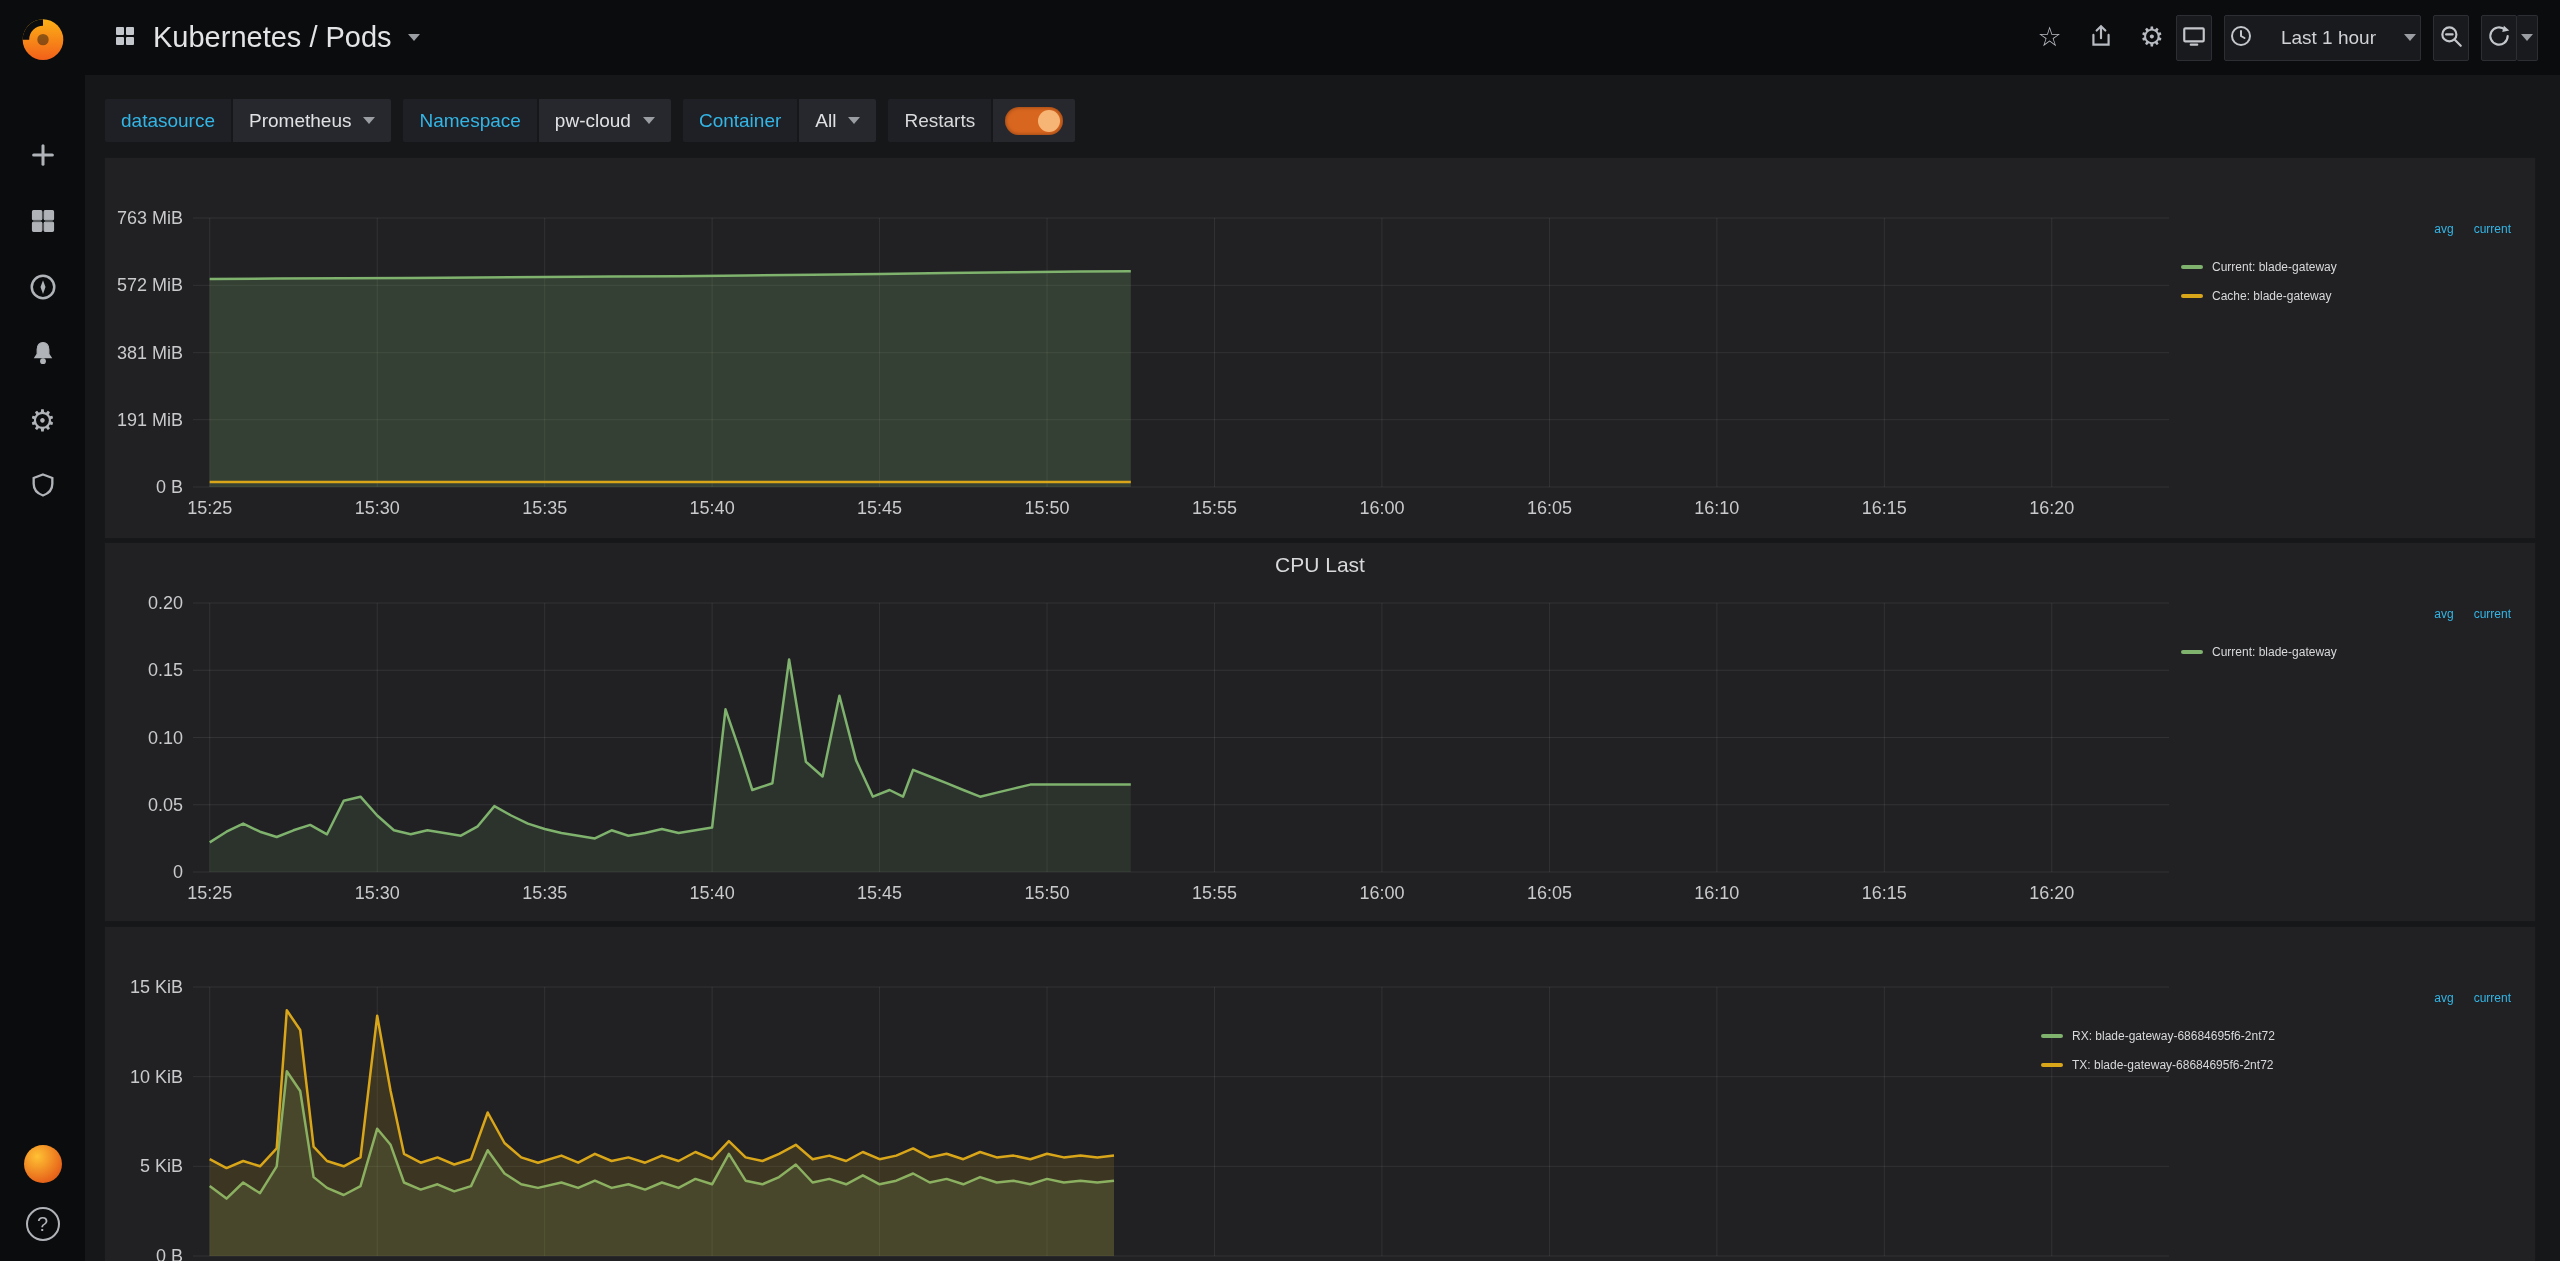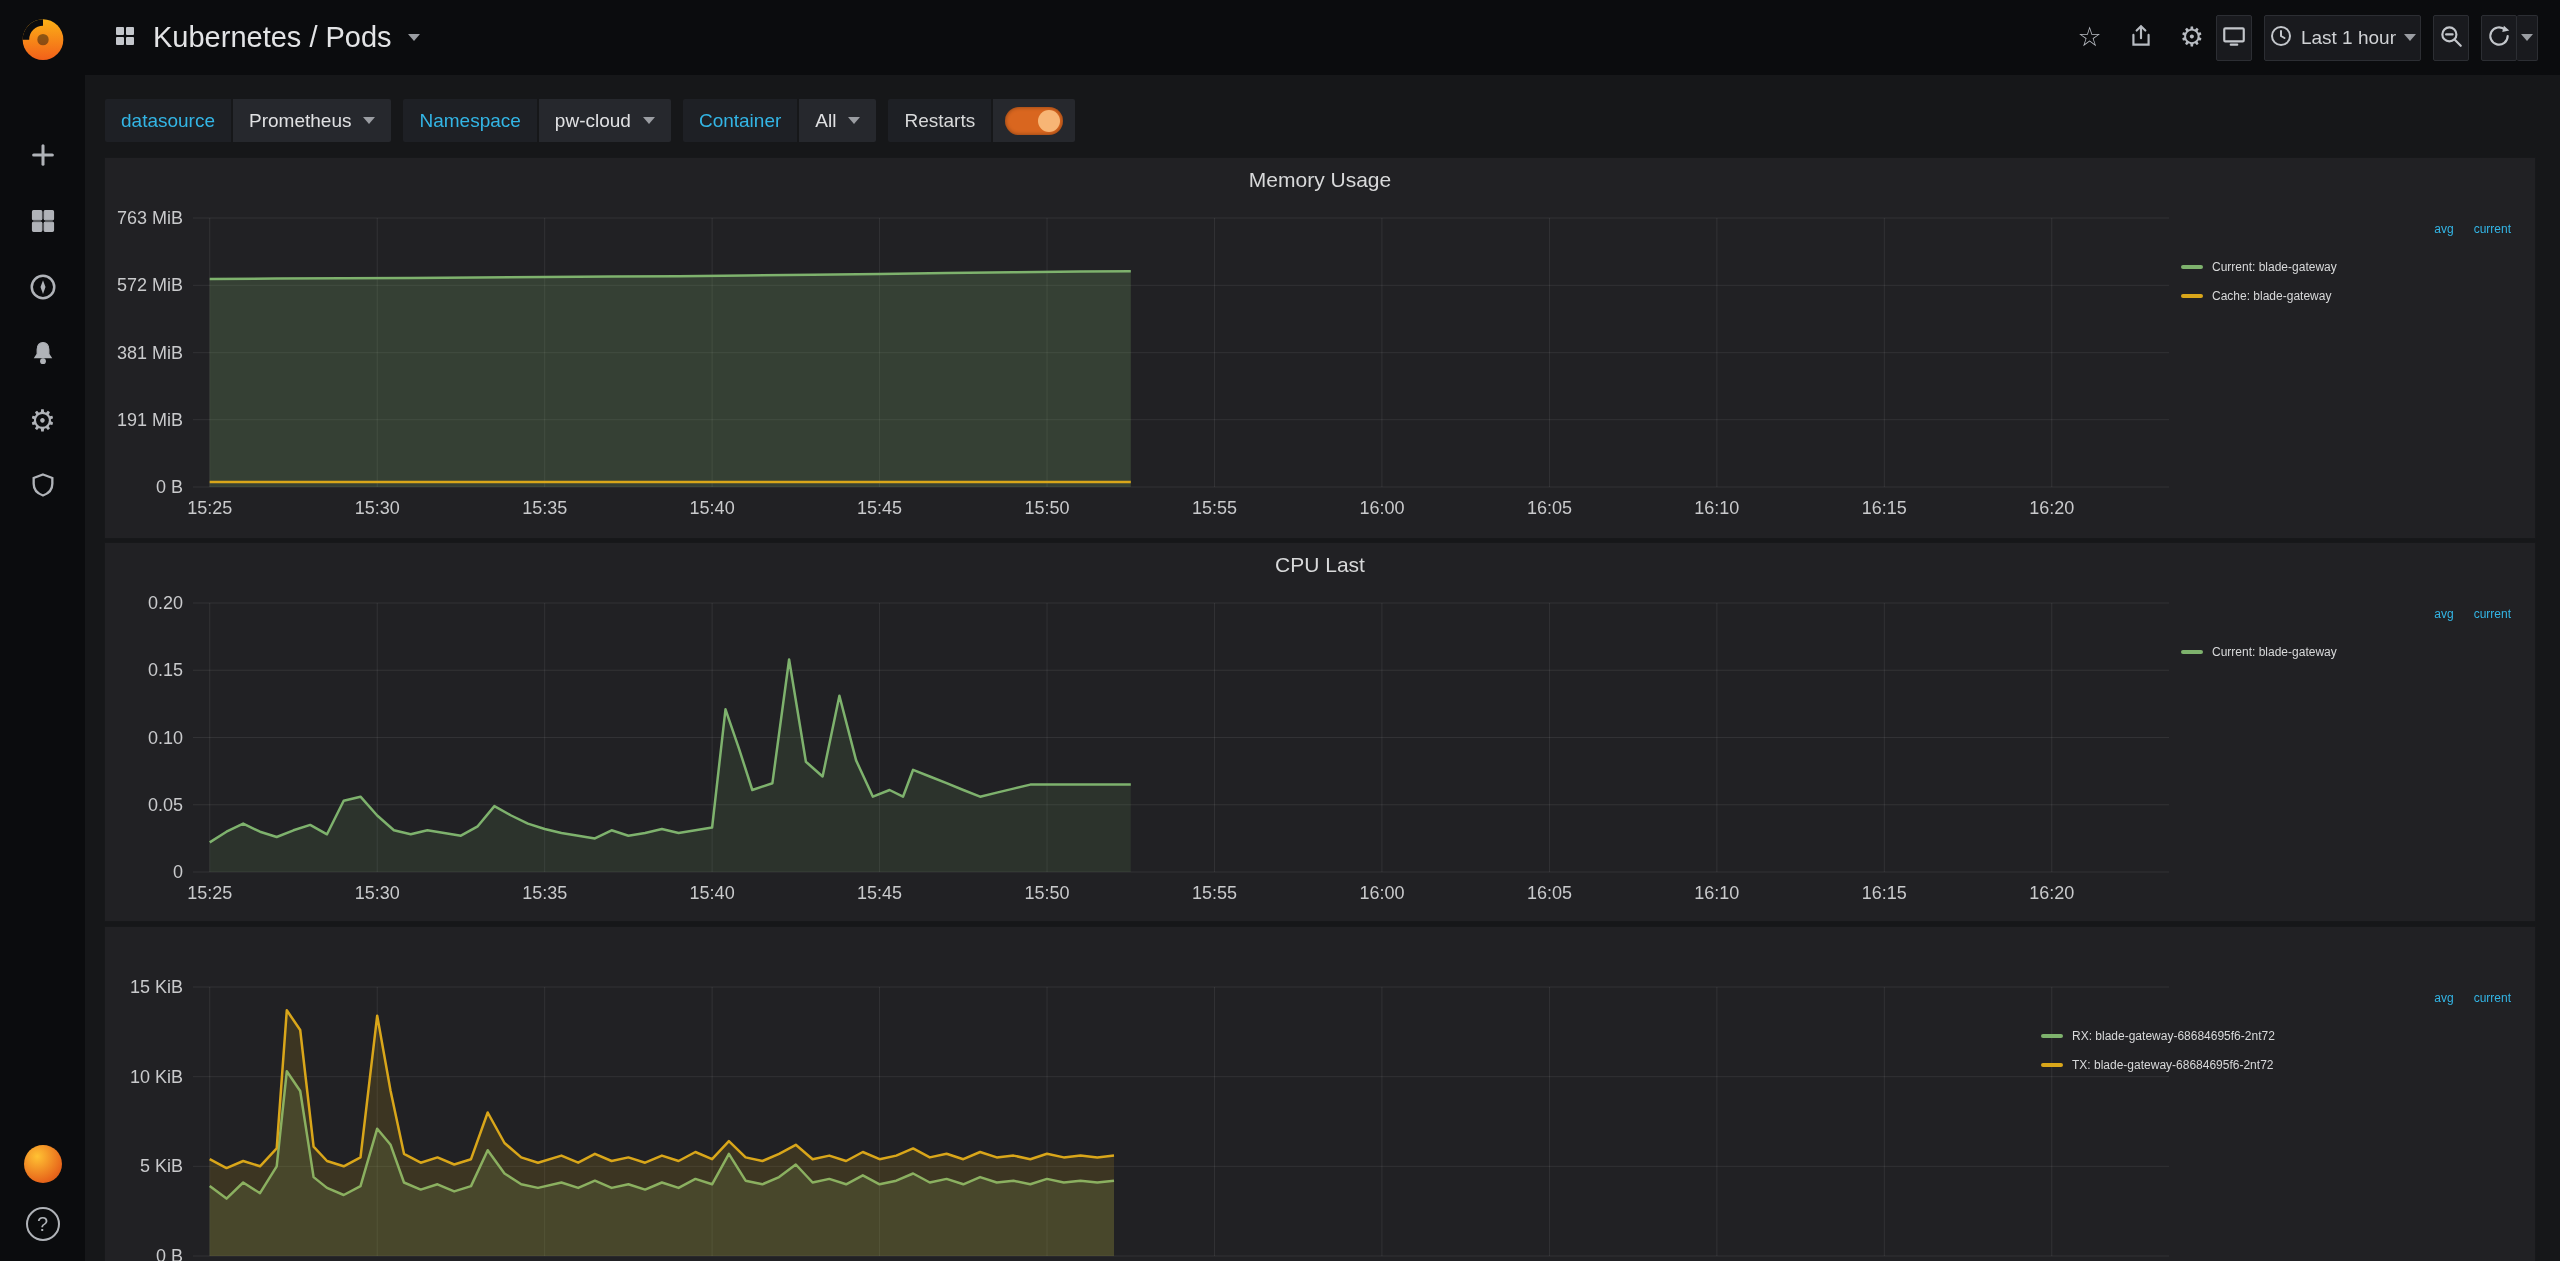--- a/index.html
+++ b/index.html
@@ -29,21 +29,21 @@
     display:flex; align-items:center; }
   .nav-left { display:flex; align-items:center; margin-left:28px; gap:16px; }
   .nav-title { color:#e3e4e6; font-size:29px; font-weight:400; cursor:pointer; }
   .caret { display:inline-block; width:0; height:0; border-left:6px solid transparent;
     border-right:6px solid transparent; border-top:7px solid #9a9da2; }
   .nav-right { margin-left:auto; margin-right:22px; display:flex; align-items:center; }
   .nav-icon { margin-left:26px; color:#b8bcc2; cursor:pointer; display:flex; align-items:center; }
   .nav-glyph { font-size:27px; color:#b8bcc2; line-height:1; }
   .nav-btn { height:46px; display:flex; align-items:center; justify-content:center;
     border:1px solid #2c2e33; background:#191a1e; border-radius:2px; margin-left:12px;
-    padding:0 4px; color:#c3c6cb; cursor:pointer; gap:8px; }
+    padding:0 4px; color:#c3c6cb; cursor:pointer; gap:28px; }
   .nav-btn span.btn-text { font-size:19px; color:#d0d2d5; }
   .btn-group { display:flex; margin-left:12px; }
   .btn-group .nav-btn { margin-left:0; }
   .btn-group .nav-btn + .nav-btn { border-left:none; }
 
   
   .filters { position:absolute; left:105px; top:99px; display:flex; gap:12px; }
   .chip { display:flex; height:43px; cursor:pointer; }
   .chip-label { background:#1e2025; color:#33b5e5; display:flex; align-items:center;
     padding:0 16px; font-size:19px; margin-right:2px; border-radius:2px 0 0 2px; }
@@ -253,21 +253,20 @@
     <div class="chip">
       <span class="chip-label chip-plain">Restarts</span>
       <span class="switch-wrap">
         <span class="switch"></span>
       </span>
     </div>
   </div>
 
   <main>
     <section class="panel" id="panel-memory">
-      <h2 class="panel-title">Memory Usage</h2>
       <div class="chart"><svg width="2062" height="325">
             <line class="grid" x1="96.74576271186442" y1="14" x2="96.74576271186442" y2="283"></line>
             <text class="xlab" x="96.74576271186442" y="310">15:25</text>
             <line class="grid" x1="264.2033898305085" y1="14" x2="264.2033898305085" y2="283"></line>
             <text class="xlab" x="264.2033898305085" y="310">15:30</text>
             <line class="grid" x1="431.66101694915255" y1="14" x2="431.66101694915255" y2="283"></line>
             <text class="xlab" x="431.66101694915255" y="310">15:35</text>
             <line class="grid" x1="599.1186440677967" y1="14" x2="599.1186440677967" y2="283"></line>
             <text class="xlab" x="599.1186440677967" y="310">15:40</text>
             <line class="grid" x1="766.5762711864407" y1="14" x2="766.5762711864407" y2="283"></line>

